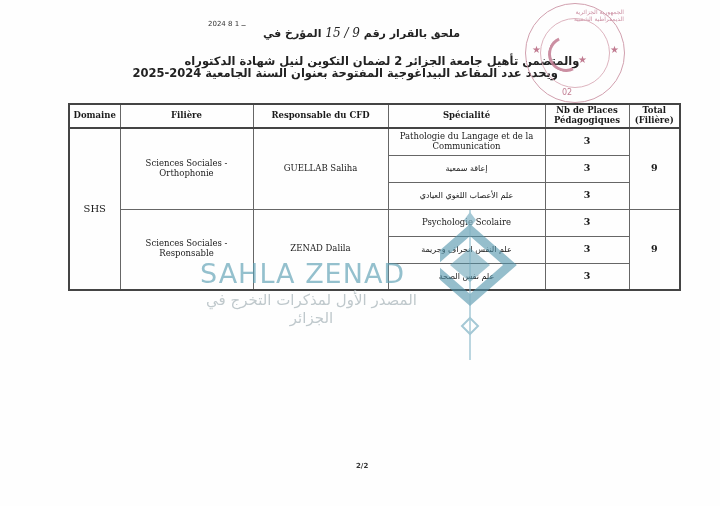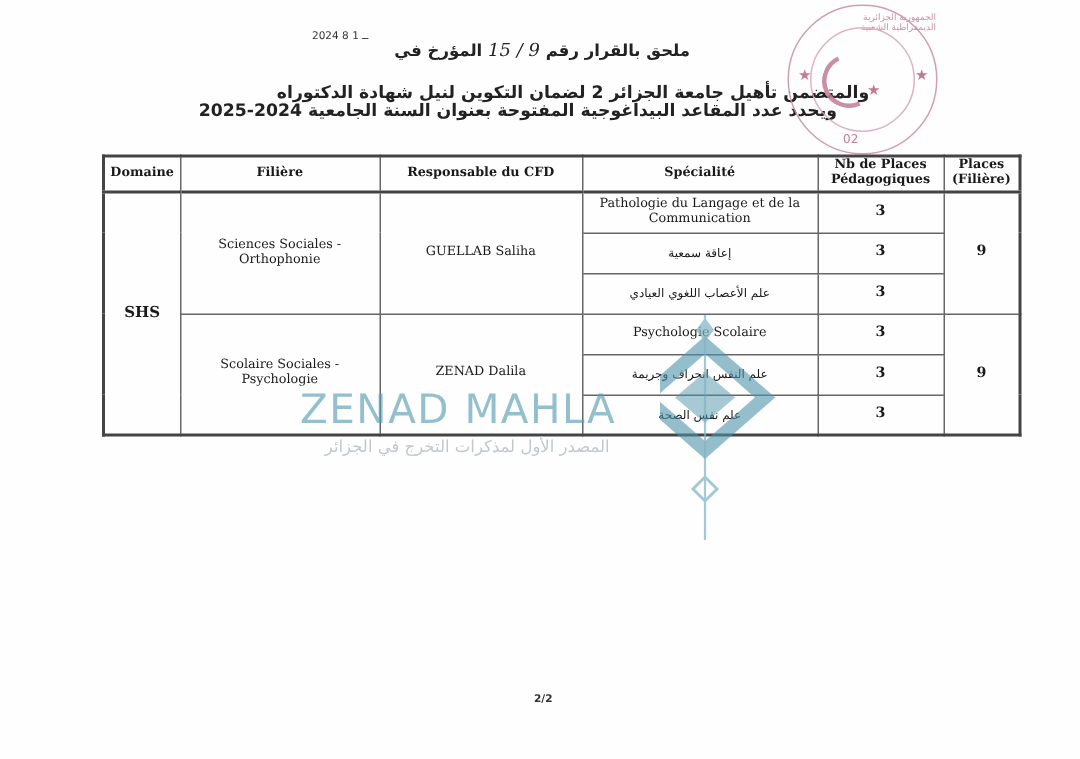--- a/index.html
+++ b/index.html
@@ -23,28 +23,28 @@
     .stamp-star { position: absolute; color: #b7667f; font-size: 10px; }
     .stamp-num { position: absolute; left: 36px; top: 84px; font-size: 8px; color: #b7667f; font-family: "DejaVu Sans", sans-serif; }
     .stamp-text { position: absolute; left: 30px; top: 4px; font-size: 6px; color: #c37c93; font-family: "DejaVu Sans", sans-serif; direction: rtl; }
 
     table.main { position: absolute; left: 68px; top: 103px; width: 611px; border-collapse: collapse;
       border: 2px solid #444; font-size: 8.5px; table-layout: fixed; }
     table.main th, table.main td { border: 1px solid #666; text-align: center; vertical-align: middle; padding: 0 3px; line-height: 1.15; }
     table.main thead th { height: 24px; font-weight: bold; font-size: 8.5px; border-bottom: 2px solid #444; }
     table.main tbody td { height: 27px; }
     table.main td.ar { direction: rtl; font-family: "DejaVu Sans", sans-serif; font-size: 8px; margin-left: 47px; }
-    td.dom { font-weight: bold; font-size: 10px; margin-left: 10px; }
+    td.dom { font-weight: normal; font-size: 10px; margin-left: 10px; }
     td.num { font-weight: bold; font-size: 9.5px; }
     tr.group-start td { border-top: 1.5px solid #555; margin-left: 48px; }
 
     .watermark-text { position: absolute; left: 200px; top: 258px; font-family: "DejaVu Sans", sans-serif;
       font-size: 27px; letter-spacing: 1px; color: #5c9fb4; opacity: 0.65; font-weight: normal; }
     .watermark-sub { position: absolute; left: 200px; top: 291px; width: 223px; direction: rtl; text-align: center;
-      font-family: "DejaVu Sans", sans-serif; font-size: 11px; color: #b9c3c7; opacity: 0.9; }
+      font-family: "DejaVu Sans", sans-serif; font-size: 15px; color: #b9c3c7; opacity: 0.9; }
     .watermark-logo { position: absolute; left: 440px; top: 210px; width: 80px; height: 150px; opacity: 0.7; }
 
     .page-num { position: absolute; left: 356px; top: 462px; font-size: 7px; font-weight: bold; font-family: "DejaVu Sans", sans-serif; color: #333; }
   </style>
 </head>
 <body>
 
 <div class="date-stamp">2024 ــ 1 8</div>
 
 <div class="heading h1">
@@ -74,59 +74,59 @@
       <col style="width:84px">
       <col style="width:51px">
   </colgroup>
   <thead>
     <tr>
       <th>Domaine</th>
       <th>Filière</th>
       <th>Responsable du CFD</th>
       <th>Spécialité</th>
       <th>Nb de Places Pédagogiques</th>
-      <th>Places (Filière)</th>
+      <th>Total (Filière)</th>
     </tr>
   </thead>
   <tbody>
     <tr>
       <td class="dom" rowspan="6">SHS</td>
       <td rowspan="3">Sciences Sociales - Orthophonie</td>
       <td rowspan="3">GUELLAB Saliha</td>
       <td>Pathologie du Langage et de la Communication</td>
       <td class="num">3</td>
       <td class="num" rowspan="3">9</td>
     </tr>
     <tr>
       <td class="ar">إعاقة سمعية</td>
       <td class="num">3</td>
     </tr>
     <tr>
       <td class="ar">علم الأعصاب اللغوي العيادي</td>
       <td class="num">3</td>
     </tr>
     <tr class="group-start">
-      <td rowspan="3">Scolaire Sociales - Psychologie</td>
+      <td rowspan="3">Sciences Sociales - Responsable</td>
       <td rowspan="3">ZENAD Dalila</td>
       <td>Psychologie Scolaire</td>
       <td class="num">3</td>
       <td class="num" rowspan="3">9</td>
     </tr>
     <tr>
       <td class="ar">علم النفس انحراف وجريمة</td>
       <td class="num">3</td>
     </tr>
     <tr>
       <td class="ar">علم نفس الصحة</td>
       <td class="num">3</td>
     </tr>
   </tbody>
 </table>
 
-<div class="watermark-text">ZENAD MAHLA</div>
+<div class="watermark-text">SAHLA ZENAD</div>
 <div class="watermark-sub">المصدر الأول لمذكرات التخرج في الجزائر</div>
 <svg class="watermark-logo" viewBox="0 0 80 150">
   <line x1="30" y1="0" x2="30" y2="150" stroke="#7fb2c4" stroke-width="1.5"></line>
   <polygon points="30,2 36,10 30,18 24,10" fill="#7fb2c4"></polygon>
   <polygon points="30,20 70,55 30,90 -10,55" fill="none" stroke="#4f93aa" stroke-width="9" opacity="0.85"></polygon>
   <polygon points="30,38 50,55 30,72 10,55" fill="#4f93aa" opacity="0.7"></polygon>
   <polygon points="30,108 38,116 30,124 22,116" fill="none" stroke="#7fb2c4" stroke-width="2"></polygon>
 </svg>
 
 <div class="page-num">2/2</div>

